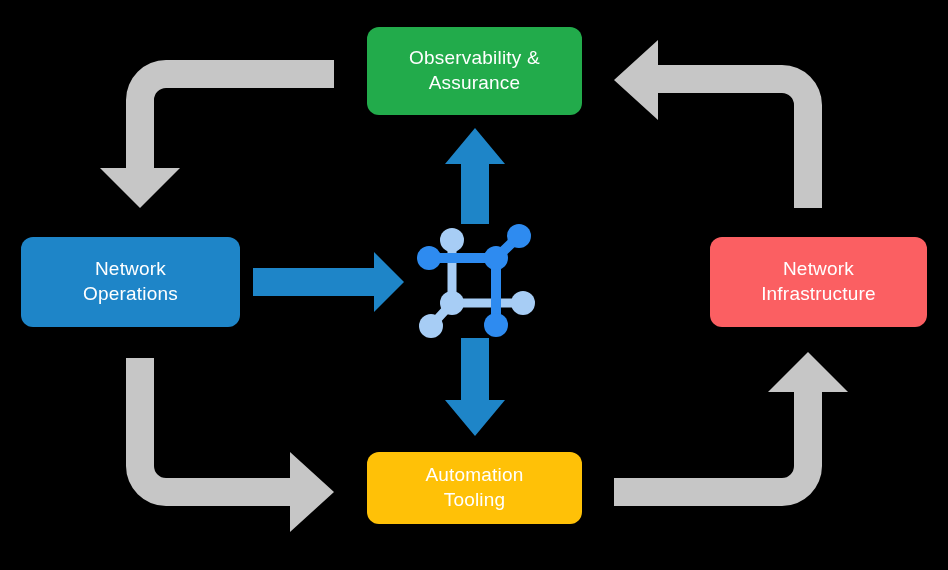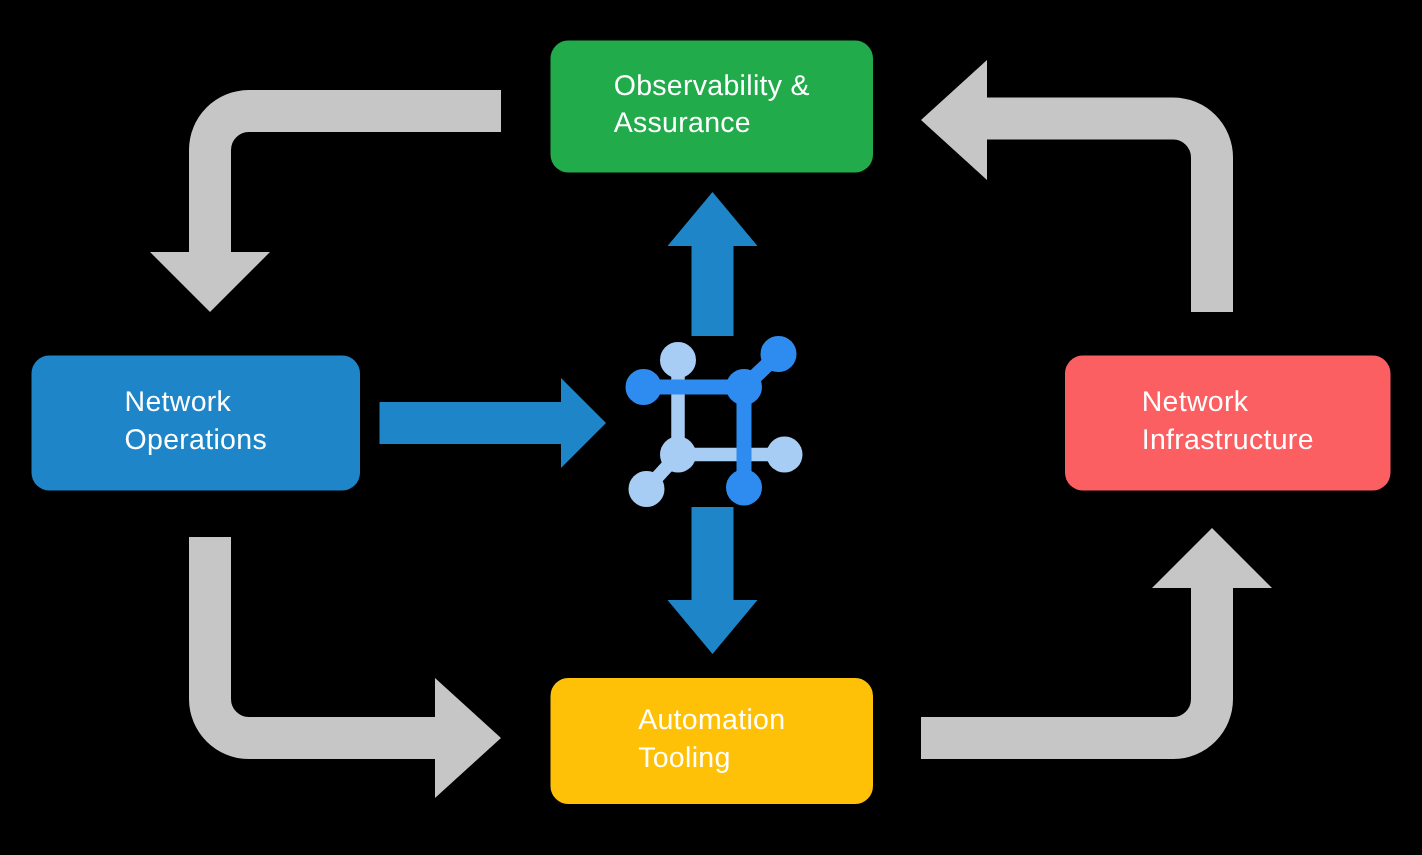--- a/index.html
+++ b/index.html
@@ -15,20 +15,21 @@
     overflow: hidden;
     font-family: "Liberation Sans", sans-serif;
   }
 
   
   .node-box {
     position: absolute;
     display: flex;
     align-items: center;
     justify-content: center;
+    text-align: center;
     border-radius: 12px;
     color: #ffffff;
     font-size: 19px;
     line-height: 1.3;
     font-weight: 400;
     letter-spacing: .2px;
     white-space: pre-line;
     box-sizing: border-box;
     padding: 4px 10px;
   }
@@ -43,21 +44,21 @@
     width: 219px; height: 90px;
     background: #1E85C8;
   }
   #box-infrastructure {
     left: 710px;  top: 237px;
     width: 217px; height: 90px;
     background: #FB5F62;
   }
   #box-automation {
     left: 367px;  top: 452px;
-    width: 215px; height: 84px;
+    width: 215px; height: 72px;
     background: #FFC107;
   }
 
   
   #art {
     position: absolute;
     left: 0; top: 0;
     width: 948px;
     height: 570px;
     pointer-events: none;

